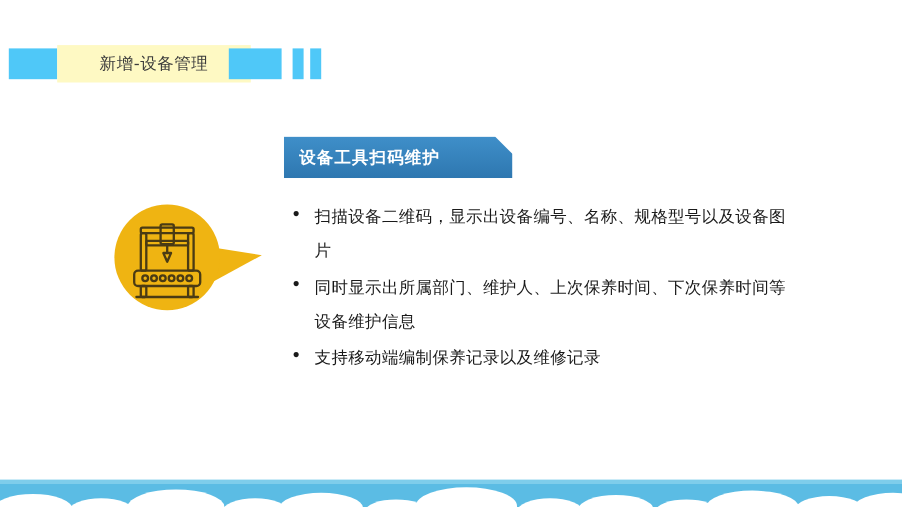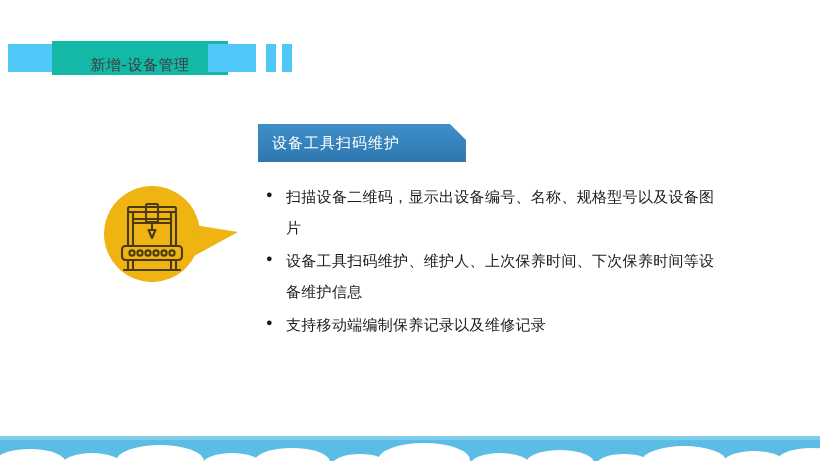--- a/index.html
+++ b/index.html
@@ -40,23 +40,23 @@
     width: 44px;
     height: 28px;
     background: #4FC8F8;
   }
   .hdr-plate {
     position: absolute;
     left: 52px;
     top: 0px;
     width: 176px;
     height: 34px;
-    background: #14b8a6;
+    background: #fef9c3;
     display: flex;
-    align-items: flex-end;
+    align-items: center;
     justify-content: center;
   }
   .hdr-title {
     font-size: 15px;
     color: #3C3C3C;
     letter-spacing: 0.5px;
     font-family: "DejaVu Sans", "Liberation Sans", sans-serif;
     white-space: nowrap;
   }
   .hdr-bar-mid {
@@ -88,20 +88,21 @@
   .banner {
     position: absolute;
     left: 258px;
     top: 124px;
     width: 208px;
     height: 38px;
     background: linear-gradient(to bottom, #3f8fc9 0%, #2e77b0 100%);
     clip-path: polygon(0 0, calc(100% - 16px) 0, 100% 16px, 100% 100%, 0 100%);
     display: flex;
     align-items: center;
+    font-weight: bold;
   }
   .banner-text {
     font-size: 15px;
     color: #ffffff;
     padding-left: 14px;
     letter-spacing: 1px;
     font-family: "DejaVu Sans", "Liberation Sans", sans-serif;
     white-space: nowrap;
   }
 
@@ -223,21 +224,21 @@
 
   <div class="bullets">
 
     <div class="bullet-item">
       <span class="bullet-dot">●</span>
       <span class="bullet-text">扫描设备二维码，显示出设备编号、名称、规格型号以及设备图片</span>
     </div>
 
     <div class="bullet-item">
       <span class="bullet-dot">●</span>
-      <span class="bullet-text">设备工具扫码维护、维护人、上次保养时间、下次保养时间等设备维护信息</span>
+      <span class="bullet-text">同时显示出所属部门、维护人、上次保养时间、下次保养时间等设备维护信息</span>
     </div>
 
     <div class="bullet-item">
       <span class="bullet-dot">●</span>
       <span class="bullet-text">支持移动端编制保养记录以及维修记录</span>
     </div>
 
   </div>
 
   <div class="cloud-strip">

